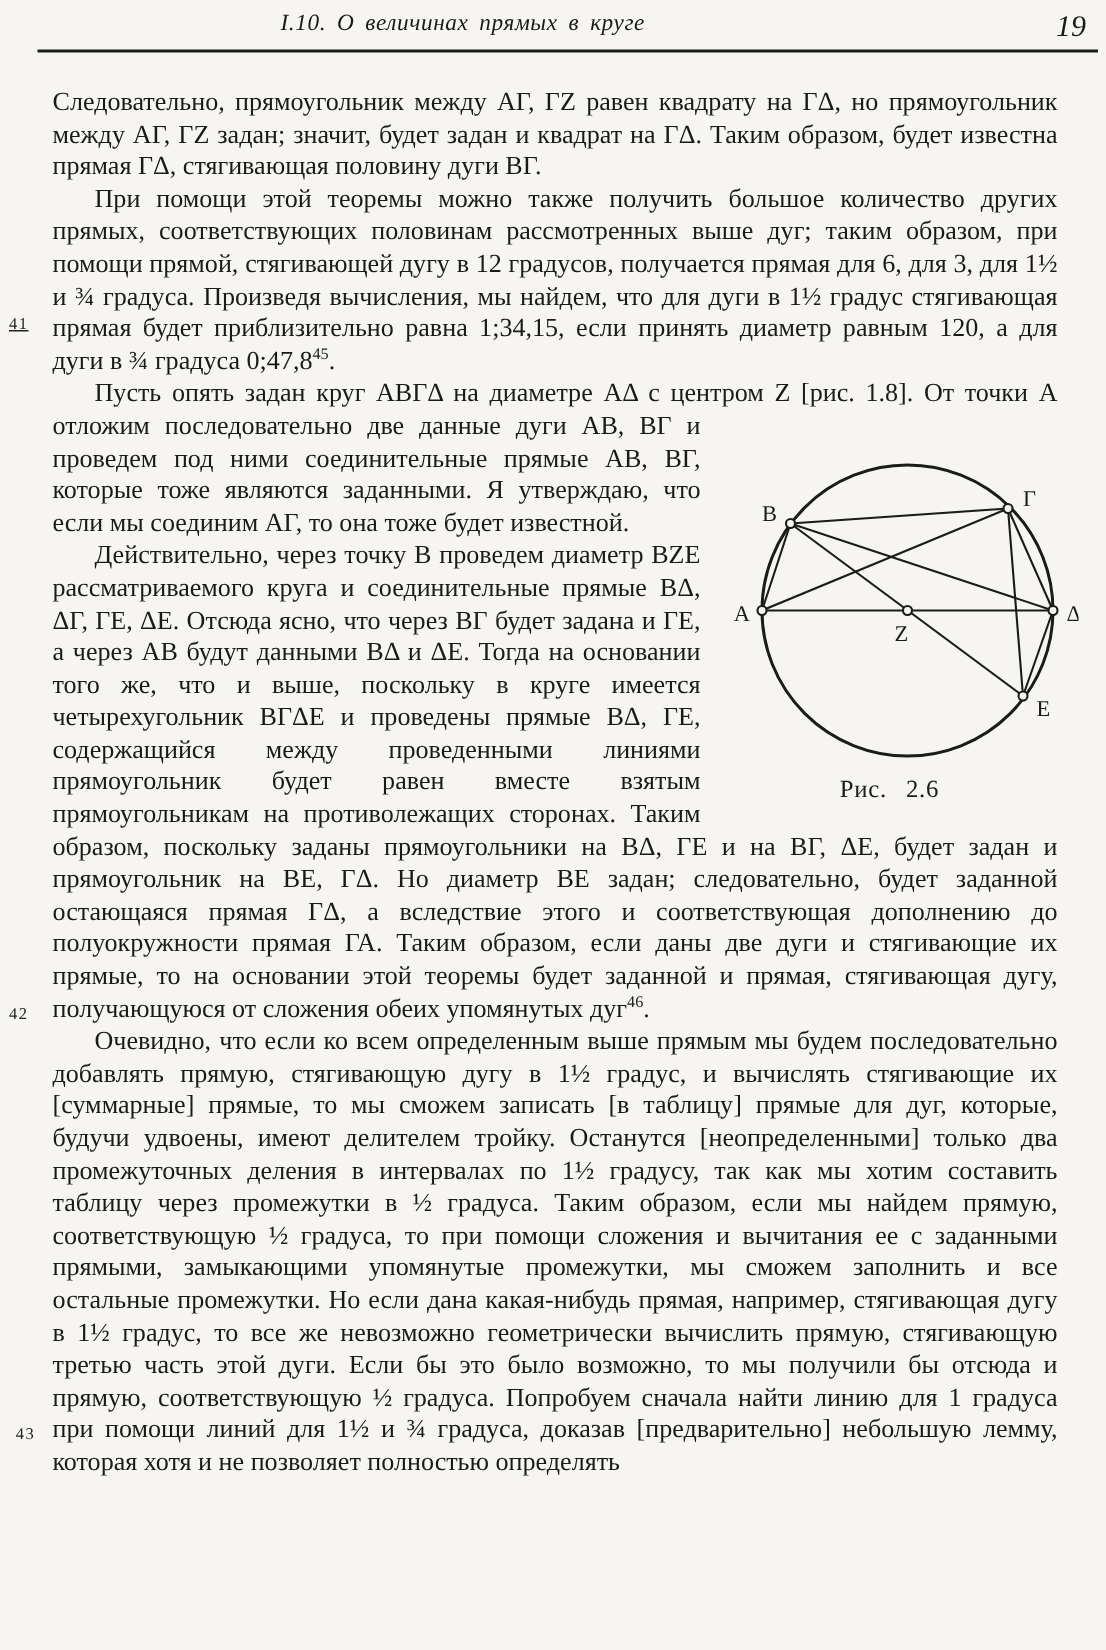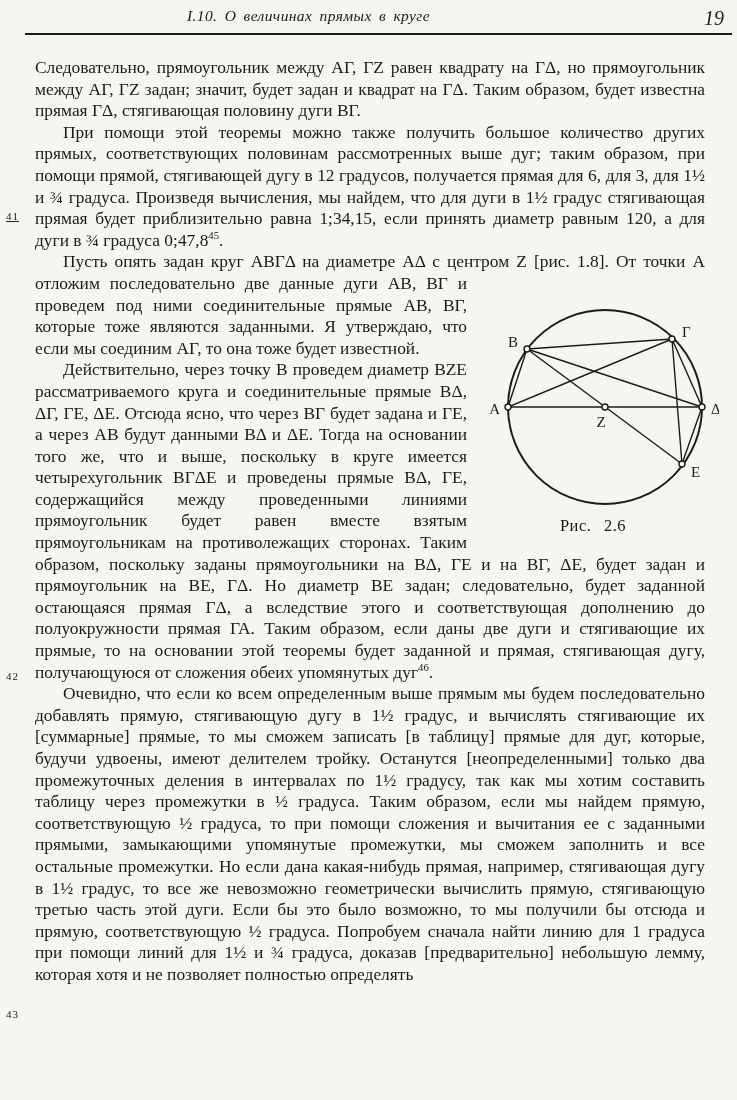--- a/index.html
+++ b/index.html
@@ -52,21 +52,21 @@
   }
 
   
   .margin-num {
     position:absolute; left:6px; width:22px;
     font-size:11px; line-height:11px; color:#222;
     letter-spacing:1px;
   }
   #mn1 { top:211px;text-decoration:underline; }
   #mn2 { top:651px;margin-top:20px; }
-  #mn3 { top:1009px; }
+  #mn3 { top:951px;text-align:center; }
 
   .diagram-line { stroke:#1b1b1b; stroke-width:1.4; fill:none; }
   .diagram-circle { stroke:#1b1b1b; stroke-width:2; fill:none; }
   .pt { stroke:#1b1b1b; stroke-width:1.4; fill:#f6f5f1; }
   .lbl { font-family:"Liberation Serif", serif; font-size:15px; fill:#1b1b1b; }
 </style>
 </head>
 <body>
 
 <div class="page">

